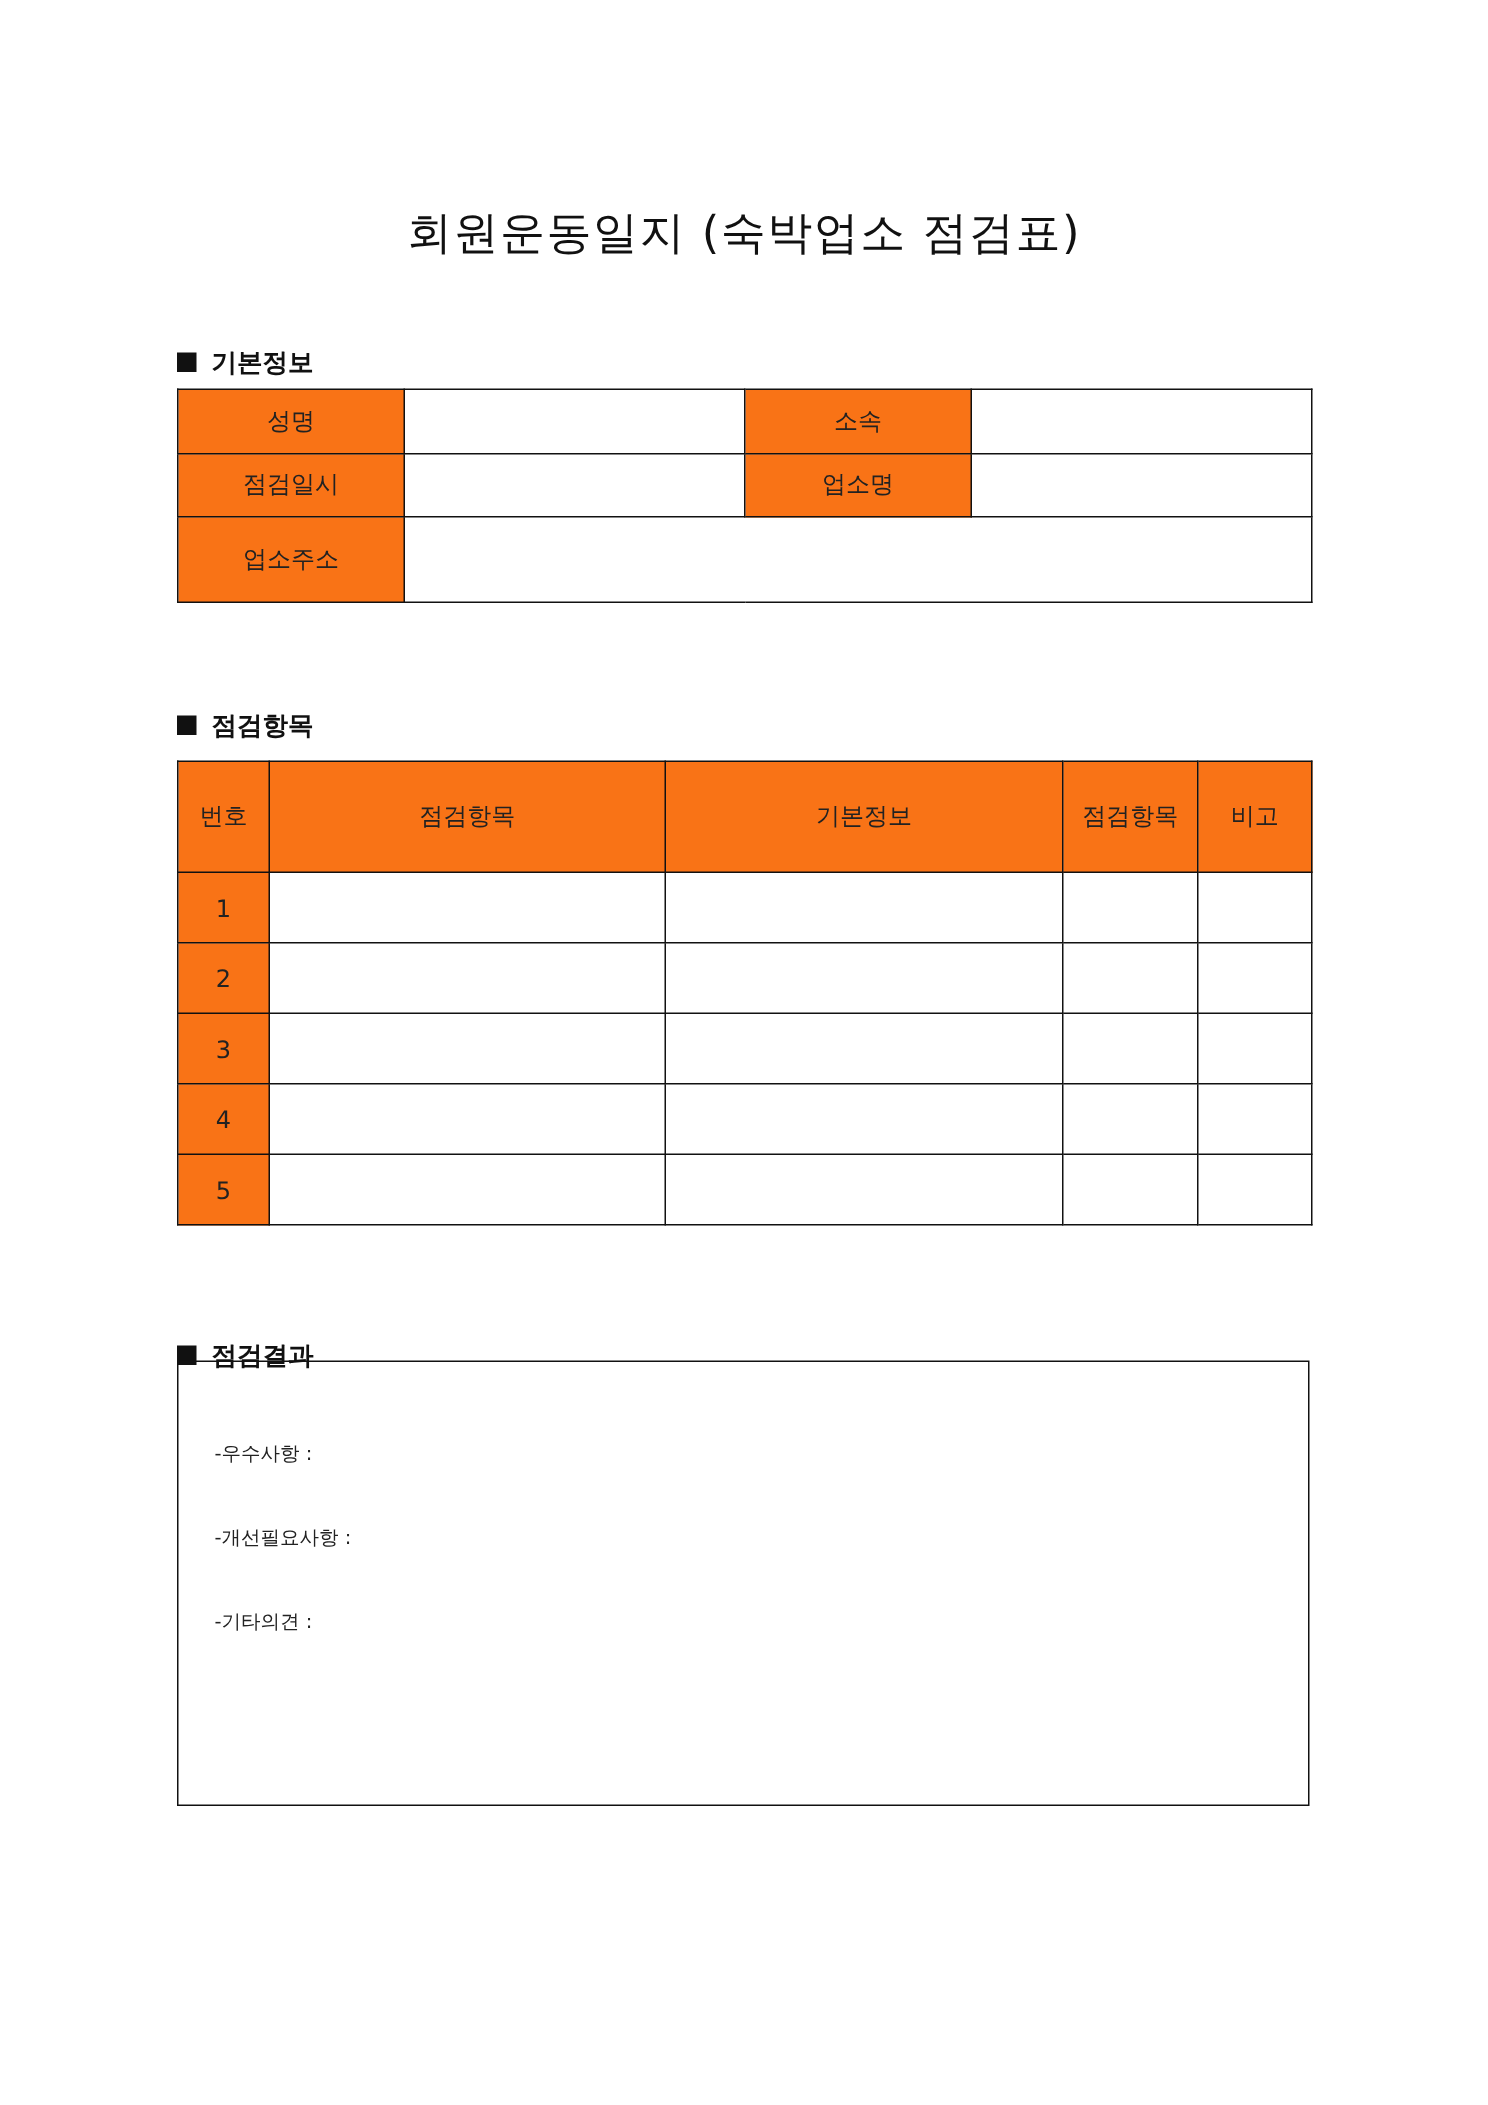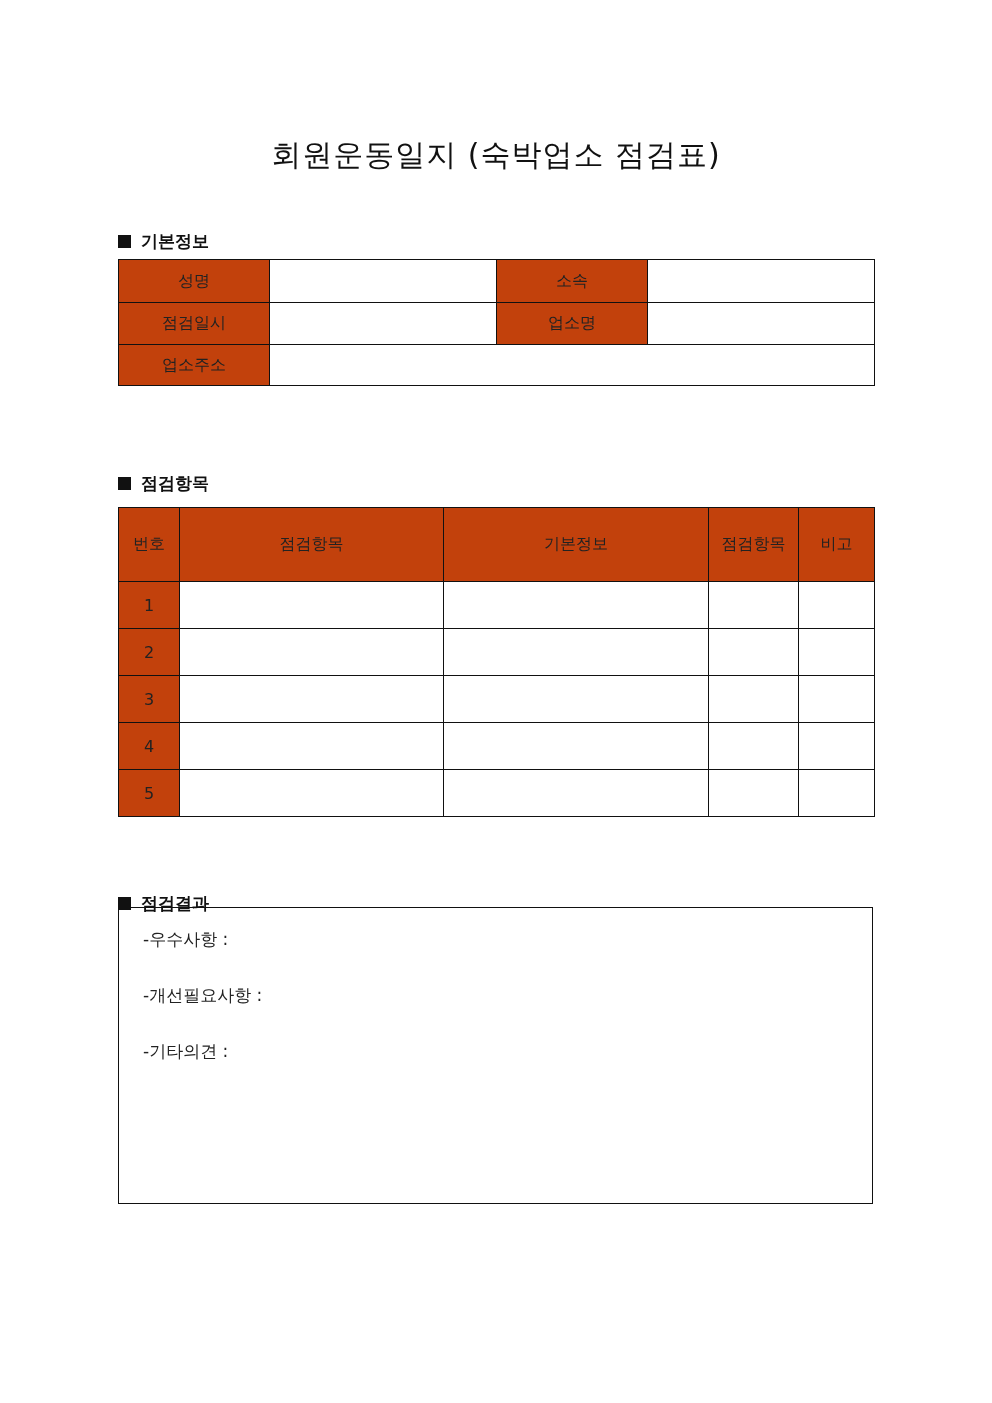--- a/index.html
+++ b/index.html
@@ -2,23 +2,23 @@
 <html><head>
 <meta charset="utf-8">
 <style>
   html, body { margin:0; padding:0; background:#ffffff; }
   body { width:992px; height:1403px; position:relative; font-family:"DejaVu Sans", sans-serif; color:#111; overflow:hidden; }
   .title { position:absolute; top:135px; left:0; width:992px; text-align:center; font-size:30px; font-weight:normal; letter-spacing:1px; color:#111; }
   .section { position:absolute; left:118px; font-size:17px; font-weight:bold; color:#111; }
   .section .sq { display:inline-block; width:13px; height:13px; background:#111; margin-right:10px; vertical-align:-1px; }
   table { position:absolute; left:118px; border-collapse:collapse; table-layout:fixed; }
   td, th { border:1.5px solid #111; padding:0; text-align:center; font-size:16px; font-weight:normal; color:#222; }
-  .lbl { background:#c2410c; }
+  .lbl { background:#f97316; }
   .results { position:absolute; left:118px; top:907px; width:755px; height:297px; border:1.5px solid #111; box-sizing:border-box; }
-  .results .line { position:absolute; left:24px; font-size:17px; color:#222; }
+  .results .line { position:absolute; left:24px; font-size:13px; color:#222;margin-top:32px; }
 </style>
 </head>
 <body>
 
 <div class="title">회원운동일지 (숙박업소 점검표)</div>
 
 <div class="section" style="top:205px;margin-top:25px;">
   <span class="sq"></span><span>기본정보</span>
 </div>
 
@@ -35,21 +35,21 @@
     <td></td>
     <td class="lbl">소속</td>
     <td></td>
   </tr>
   <tr style="height:42px;">
     <td class="lbl">점검일시</td>
     <td></td>
     <td class="lbl">업소명</td>
     <td></td>
   </tr>
-  <tr style="height:41px;">
+  <tr style="height:57px;">
     <td class="lbl">업소주소</td>
     <td colspan="3"></td>
   </tr>
 </tbody>
   </table>
 
 <div class="section" style="top:472px;">
   <span class="sq"></span><span>점검항목</span>
 </div>
 

